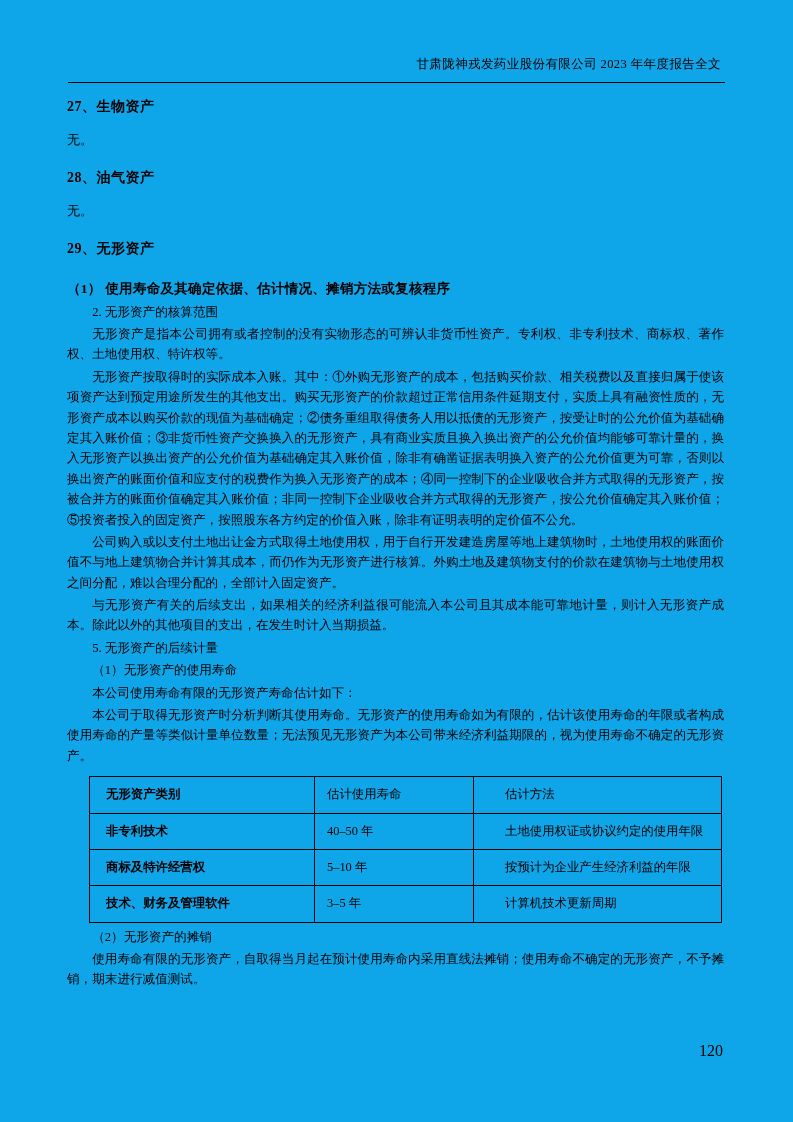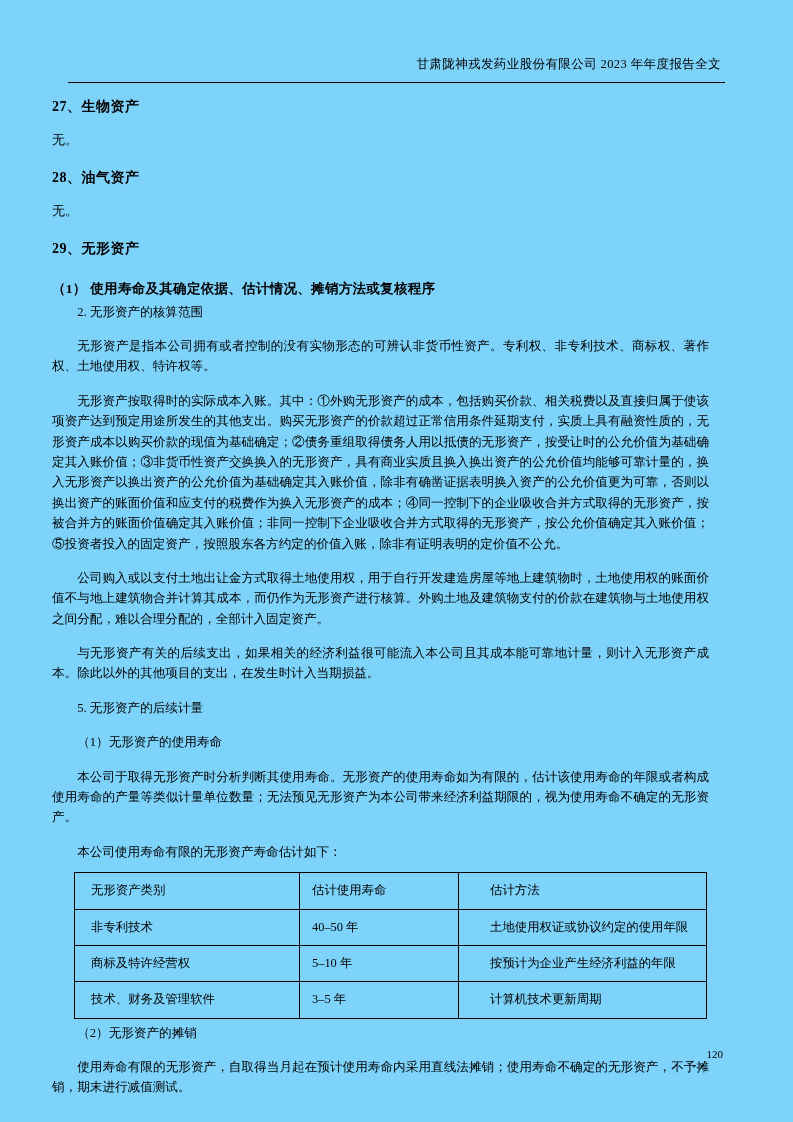--- a/index.html
+++ b/index.html
@@ -3,21 +3,21 @@
 <meta charset="utf-8">
 <style>
   html, body {
     margin: 0;
     padding: 0;
     background: #c8c8c8;
   }
   .page {
     width: 793px;
     height: 1122px;
-    background: #7dd3fc;
+    background: #0ea5e9;
     margin: 0 auto;
     position: relative;
     box-sizing: border-box;
     font-family: "Liberation Serif", "DejaVu Serif", serif;
     color: #000000;
     overflow: hidden;
   }
   .header {
     position: absolute;
     top: 56px;
@@ -31,21 +31,21 @@
     position: absolute;
     top: 82px;
     left: 68px;
     right: 68px;
     border-top: 1px solid #000;
     height: 0;
   }
   .content {
     position: absolute;
     top: 92px;
-    left: 52px;
+    left: 67px;
     width: 657px;
   }
   h2.sec {
     font-size: 14px;
     font-weight: bold;
     margin: 18px 0 0 0;
     padding-left: 0px;
     letter-spacing: 0.5px;
   }
   h2.sec.first { margin-top: 6px; }
@@ -61,41 +61,41 @@
     letter-spacing: 0.3px;
   }
   p.body {
     font-size: 12.6px;
     line-height: 1.62;
     margin: 4px 0 0 0;
     text-align: justify;
     text-justify: inter-ideograph;
     text-indent: 2em;
   }
-  p.body.tight { margin-top: 14px; }
+  p.body.tight { margin-top: 2px; }
   table.vals {
     border-collapse: collapse;
     width: 633px;
     margin: 10px 0 0 22px;
     font-size: 12.4px;
   }
   table.vals td {
     border: 1px solid #000000;
     padding: 9px 10px;
     vertical-align: middle;
     line-height: 1.4;
   }
-  table.vals td.c1 { width: 198px; padding-left: 16px; }
+  table.vals td.c1 { width: 198px; padding-left: 16px; font-weight: bold; }
   table.vals td.c2 { width: 136px; padding-left: 12px; }
   table.vals td.c3 { padding-left: 31px; }
   .pagenum {
     position: absolute;
     right: 70px;
     bottom: 62px;
-    font-size: 11px;
+    font-size: 16px;
   }
 </style>
 </head>
 <body>
 
 <div class="page">
 
   <div class="header">甘肃陇神戎发药业股份有限公司 2023 年年度报告全文</div>
   <div class="header-rule"></div>
 
@@ -111,22 +111,22 @@
 
     <h3 class="sub">（1）  使用寿命及其确定依据、估计情况、摊销方法或复核程序</h3>
 
     <p class="body">2. 无形资产的核算范围</p>
     <p class="body tight">无形资产是指本公司拥有或者控制的没有实物形态的可辨认非货币性资产。专利权、非专利技术、商标权、著作权、土地使用权、特许权等。</p>
     <p class="body tight">无形资产按取得时的实际成本入账。其中：①外购无形资产的成本，包括购买价款、相关税费以及直接归属于使该项资产达到预定用途所发生的其他支出。购买无形资产的价款超过正常信用条件延期支付，实质上具有融资性质的，无形资产成本以购买价款的现值为基础确定；②债务重组取得债务人用以抵债的无形资产，按受让时的公允价值为基础确定其入账价值；③非货币性资产交换换入的无形资产，具有商业实质且换入换出资产的公允价值均能够可靠计量的，换入无形资产以换出资产的公允价值为基础确定其入账价值，除非有确凿证据表明换入资产的公允价值更为可靠，否则以换出资产的账面价值和应支付的税费作为换入无形资产的成本；④同一控制下的企业吸收合并方式取得的无形资产，按被合并方的账面价值确定其入账价值；非同一控制下企业吸收合并方式取得的无形资产，按公允价值确定其入账价值；⑤投资者投入的固定资产，按照股东各方约定的价值入账，除非有证明表明的定价值不公允。</p>
     <p class="body tight">公司购入或以支付土地出让金方式取得土地使用权，用于自行开发建造房屋等地上建筑物时，土地使用权的账面价值不与地上建筑物合并计算其成本，而仍作为无形资产进行核算。外购土地及建筑物支付的价款在建筑物与土地使用权之间分配，难以合理分配的，全部计入固定资产。</p>
     <p class="body tight">与无形资产有关的后续支出，如果相关的经济利益很可能流入本公司且其成本能可靠地计量，则计入无形资产成本。除此以外的其他项目的支出，在发生时计入当期损益。</p>
     <p class="body tight">5. 无形资产的后续计量</p>
     <p class="body tight">（1）无形资产的使用寿命</p>
+    <p class="body tight">本公司使用寿命有限的无形资产寿命估计如下：</p>
     <p class="body tight">本公司于取得无形资产时分析判断其使用寿命。无形资产的使用寿命如为有限的，估计该使用寿命的年限或者构成使用寿命的产量等类似计量单位数量；无法预见无形资产为本公司带来经济利益期限的，视为使用寿命不确定的无形资产。</p>
-    <p class="body tight">本公司使用寿命有限的无形资产寿命估计如下：</p>
 
     <table class="vals">
       <tbody>
         <tr>
           <td class="c1">无形资产类别</td>
           <td class="c2">估计使用寿命</td>
           <td class="c3">估计方法</td>
         </tr>
         <tr>
           <td class="c1">非专利技术</td>

